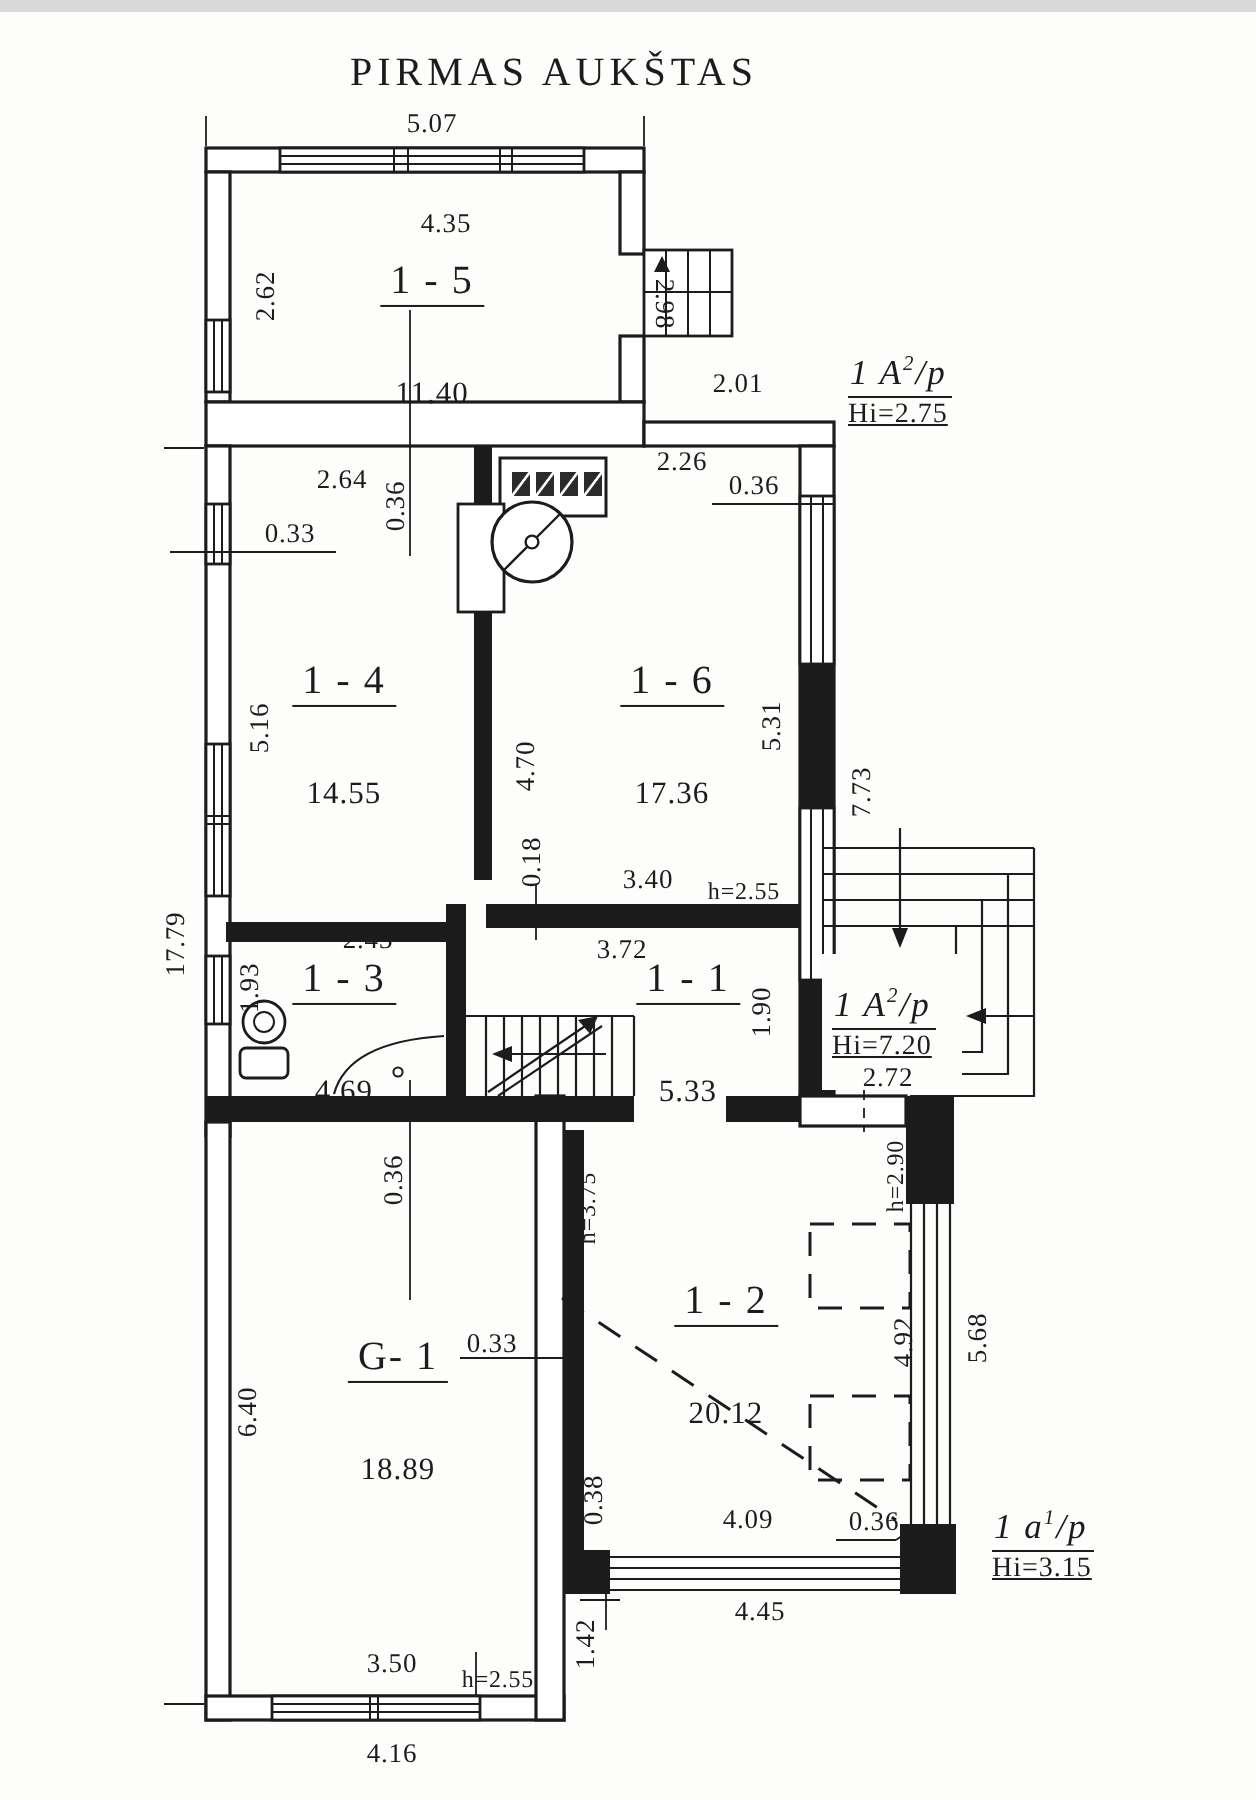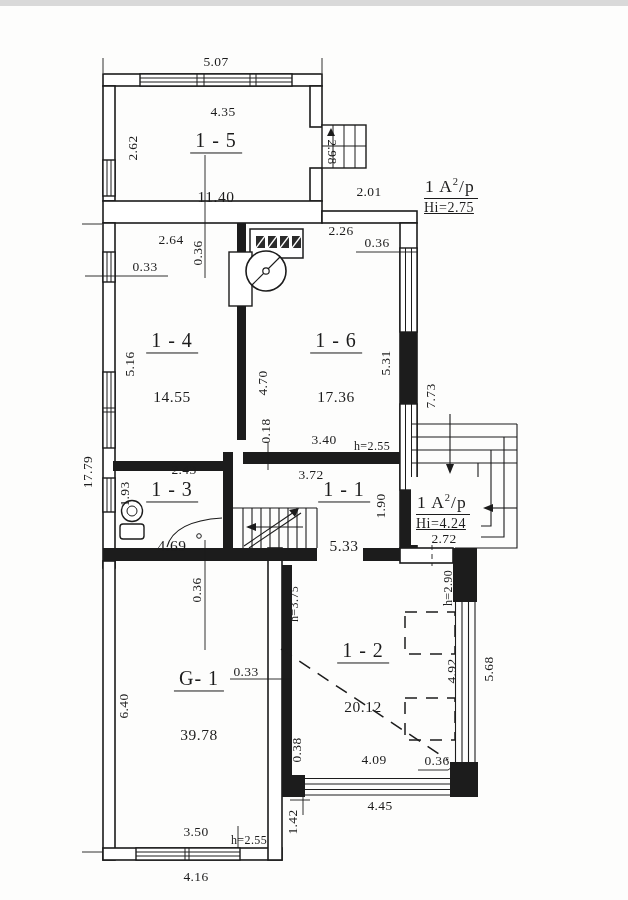--- a/index.html
+++ b/index.html
@@ -15,21 +15,21 @@
   .lbl.v90{transform:translate(-50%,-50%) rotate(90deg);}
   .lbl.sm{font-size:12px;}
   #title{position:absolute;left:277px;top:37px;transform:translate(-50%,-50%);
          font-size:20px;letter-spacing:2.5px;white-space:nowrap;}
   .room-label{position:absolute;transform:translate(-50%,-50%);text-align:center;line-height:1.1;}
   .room-label .name{display:block;font-size:20px;border-bottom:1.3px solid #1c1c1c;
                     padding:0 5px 1px 5px;letter-spacing:1px;margin-top:29px;}
   .room-label .area{display:block;font-size:15.5px;padding-top:1px;letter-spacing:.5px;margin-top:34px;}
   .ann{position:absolute;line-height:1.15;}
   .ann .top{display:inline-block;font-size:17.5px;border-bottom:1.4px solid #1c1c1c;
-            padding:0 3px 2px 1px;letter-spacing:1px;}
+            padding:0 3px 2px 1px;letter-spacing:1px;font-style:italic;}
   .ann .top sup{font-size:10.5px;}
   .ann .hgt{display:block;font-size:14px;padding-top:1px;letter-spacing:.5px;text-decoration:underline;}
 </style>
 </head>
 <body>
 
 <div id="plan">
   <div id="scanband"></div>
 
   <svg id="drawing" width="628" height="900" viewBox="0 0 628 900">
@@ -212,20 +212,21 @@
       <line x1="418" y1="770" x2="448" y2="770"></line>
         <line x1="448" y1="770" x2="458" y2="763"></line>
       <line x1="303" y1="797" x2="303" y2="815"></line>
       <line x1="290" y1="800" x2="310" y2="800"></line>
       <line x1="82" y1="224" x2="102" y2="224"></line>
         <line x1="82" y1="852" x2="102" y2="852"></line>
       <line x1="238" y1="826" x2="238" y2="848"></line>
     </g>
   </svg>
 
+  <div id="title">PIRMAS AUKŠTAS</div>
 
   <div class="room-label" style="left:216px;top:153px">
     <span class="name">1 - 5</span>
     <span class="area">11.40</span>
   </div>
   <div class="room-label" style="left:172px;top:353px">
     <span class="name">1 - 4</span>
     <span class="area">14.55</span>
   </div>
   <div class="room-label" style="left:336px;top:353px">
@@ -239,34 +240,40 @@
   <div class="room-label" style="left:344px;top:502px">
     <span class="name">1 - 1</span>
     <span class="area">5.33</span>
   </div>
   <div class="room-label" style="left:363px;top:663px">
     <span class="name">1 - 2</span>
     <span class="area">20.12</span>
   </div>
   <div class="room-label" style="left:199px;top:691px">
     <span class="name">G- 1</span>
-    <span class="area">39.78</span>
+    <span class="area">18.89</span>
   </div>
 
   <div class="ann" style="left:424px;top:176px">
     <span class="top">
       <span>1 A</span><sup>2</sup><span>/p</span>
     </span>
     <span class="hgt">Hi=2.75</span>
   </div>
   <div class="ann" style="left:416px;top:492px">
     <span class="top">
       <span>1 A</span><sup>2</sup><span>/p</span>
     </span>
-    <span class="hgt">Hi=4.24</span>
+    <span class="hgt">Hi=7.20</span>
+  </div>
+  <div class="ann" style="left:496px;top:753px">
+    <span class="top">
+      <span>1 a</span><sup>1</sup><span>/p</span>
+    </span>
+    <span class="hgt">Hi=3.15</span>
   </div>
 
   <span class="lbl" style="left:216px;top:62px">5.07</span>
   <span class="lbl" style="left:223px;top:112px">4.35</span>
   <span class="lbl v" style="left:133px;top:148px">2.62</span>
   <span class="lbl v90" style="left:332px;top:152px">2.98</span>
   <span class="lbl" style="left:369px;top:192px">2.01</span>
   <span class="lbl" style="left:171px;top:240px">2.64</span>
   <span class="lbl v" style="left:198px;top:253px">0.36</span>
   <span class="lbl" style="left:145px;top:267px">0.33</span>

